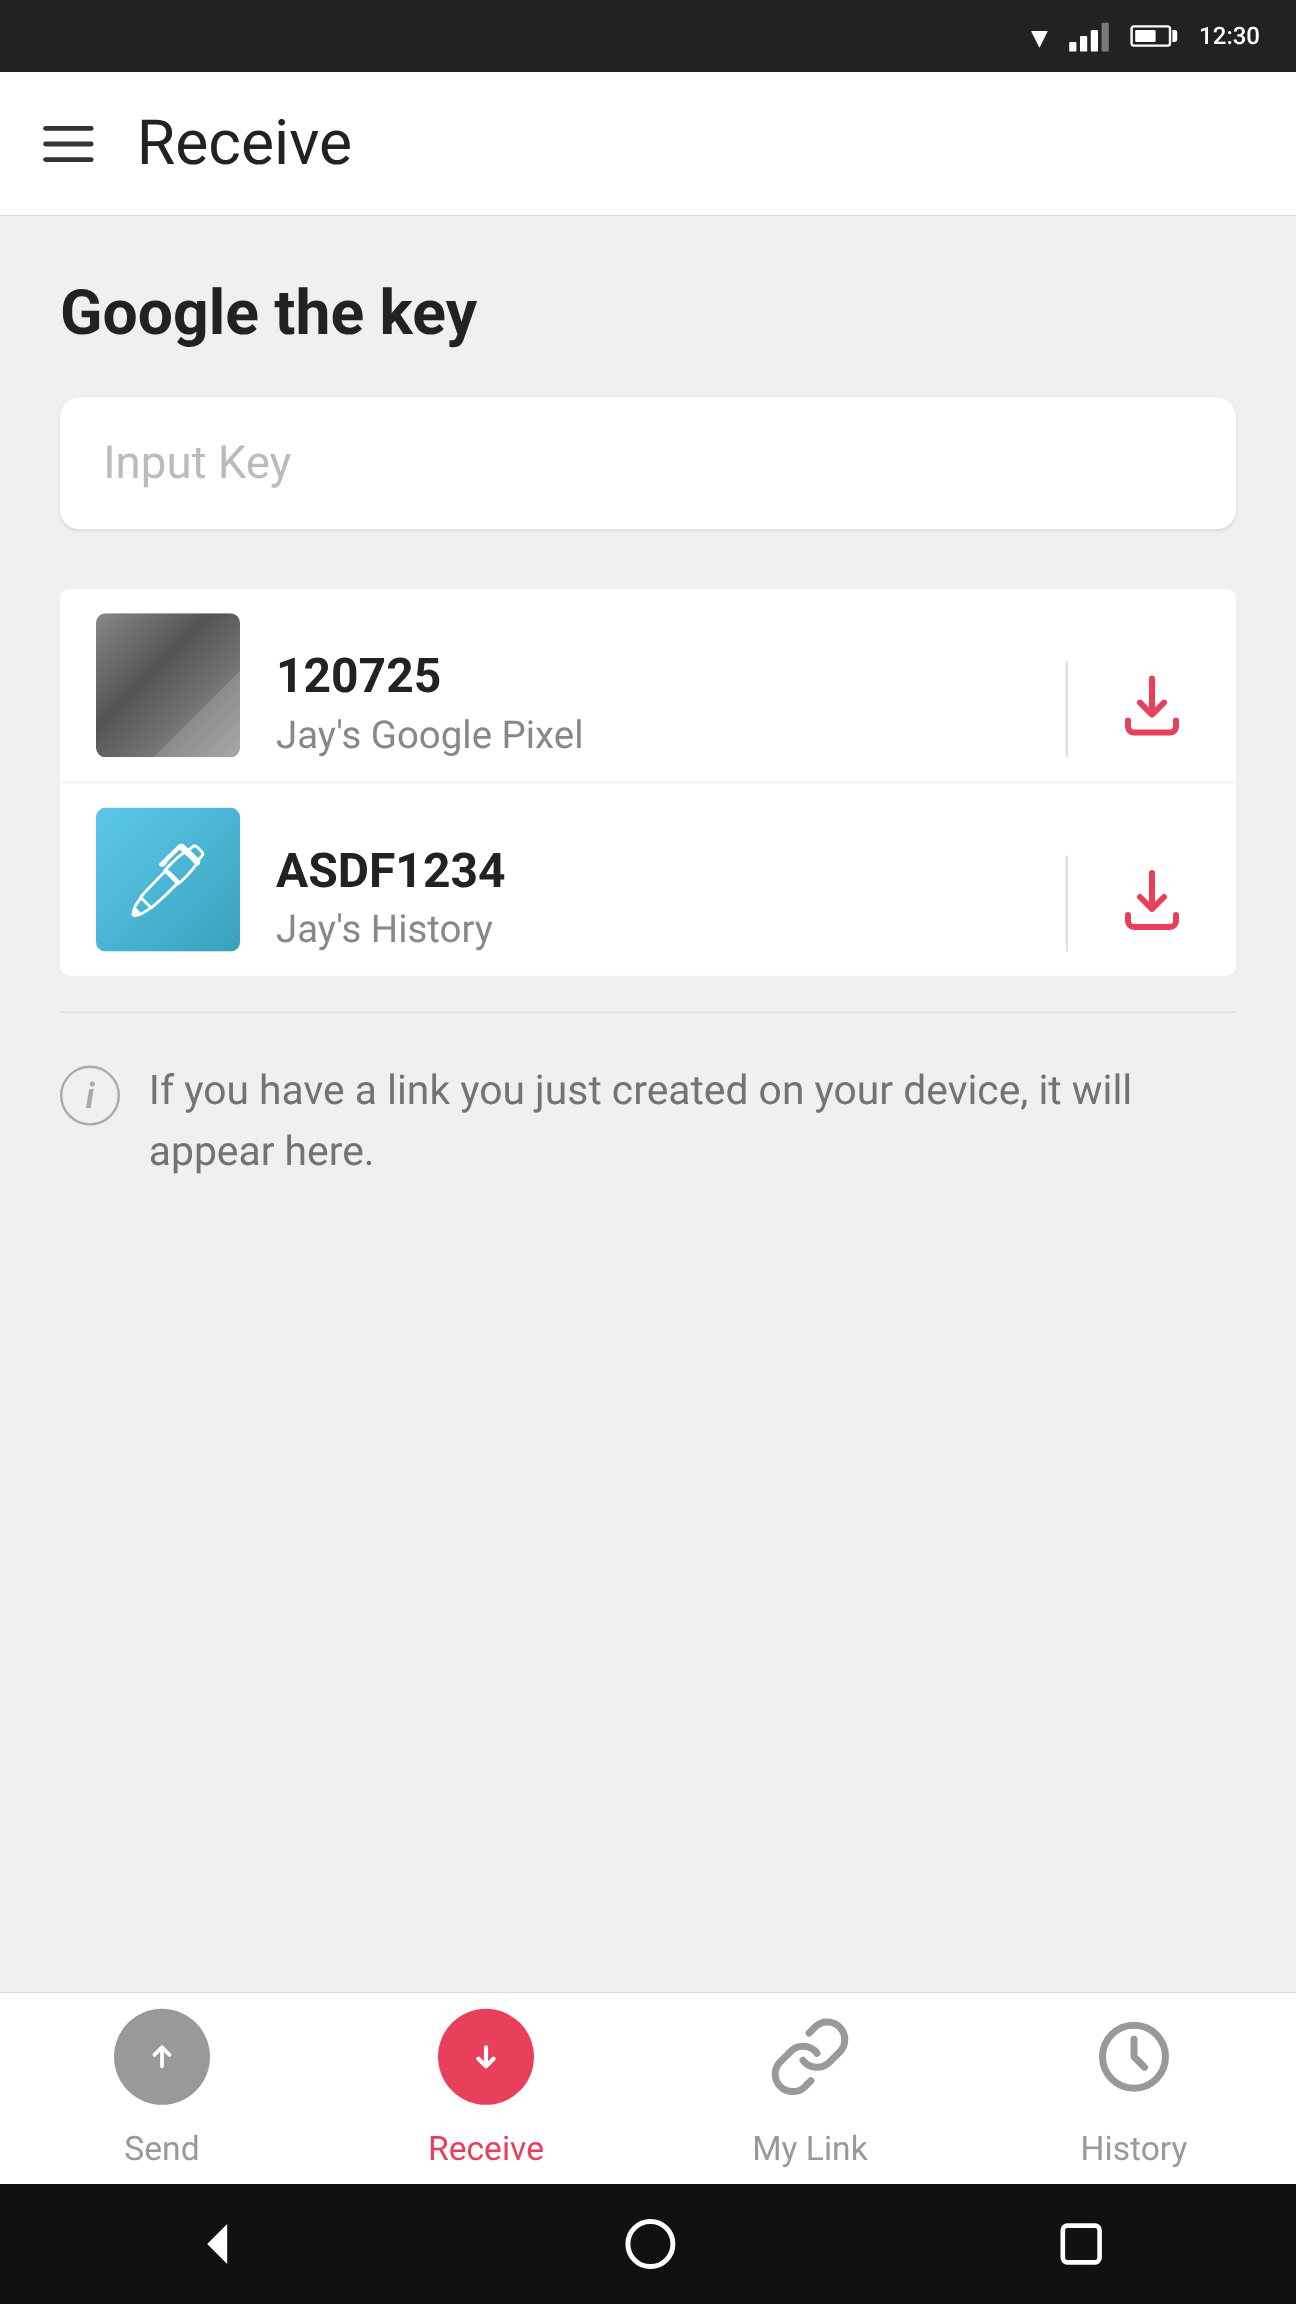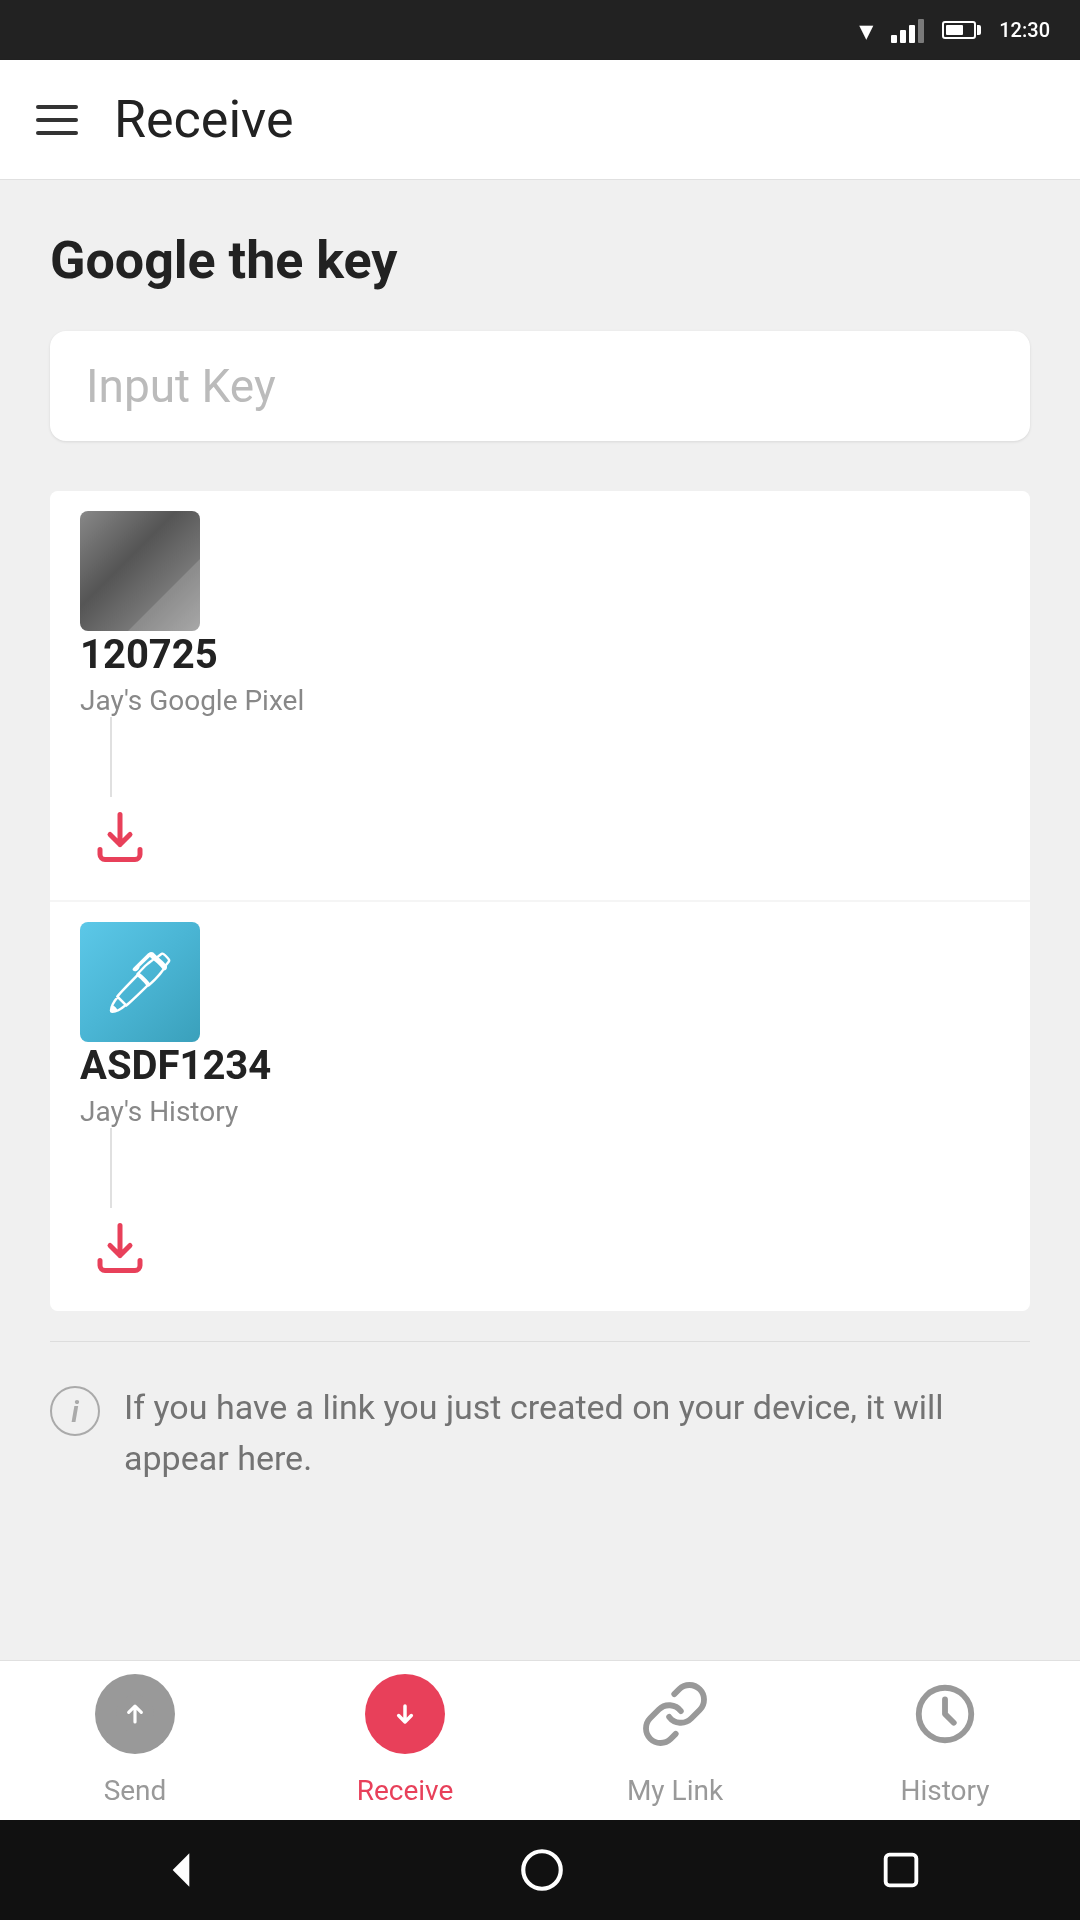--- a/index.html
+++ b/index.html
@@ -97,43 +97,42 @@
       display: flex;
       align-items: center;
       margin-bottom: 50px;
       box-shadow: 0 1px 3px rgba(0,0,0,0.1);
     }
 
     .key-input {
       width: 100%;
       border: none;
       outline: none;
-      font-size: 46px;
+      font-size: 38px;
       color: #aaa;
       background: transparent;
       font-family: inherit;
     }
 
     .key-input::placeholder {
       color: #bbb;
     }
 
     
     .device-list {
       background: #f5f5f5;
       border-radius: 8px;
     }
 
     .device-item {
       background: white;
       display: flex;
-      align-items: flex-start;
+      align-items: flex-end;
       padding: 20px 30px;
       margin-bottom: 2px;
-      flex-direction: column;
     }
 
     .device-item:first-child {
       border-radius: 8px 8px 0 0;
     }
 
     .device-item:last-child {
       border-radius: 0 0 8px 8px;
       margin-bottom: 0;
     }
@@ -182,21 +181,21 @@
       flex: 1;
     }
 
     .device-key {
       font-size: 40px;
       font-weight: 700;
       color: #222;
     }
 
     .device-name {
-      font-size: 28px;
+      font-size: 32px;
       color: #888;
       margin-top: 6px;
     }
 
     .device-divider {
       width: 2px;
       height: 80px;
       background: #e0e0e0;
       margin: 0 30px;
     }

